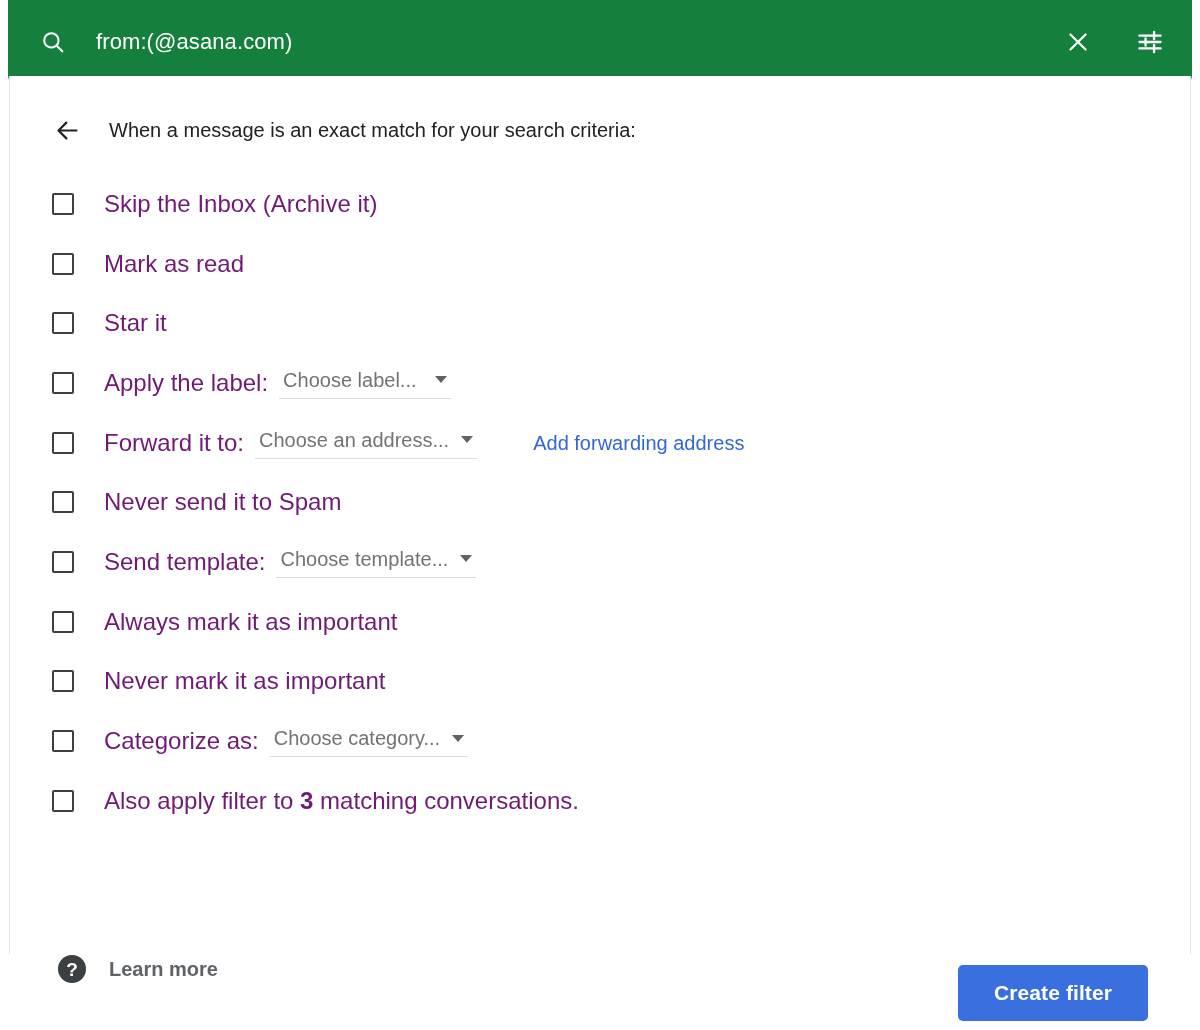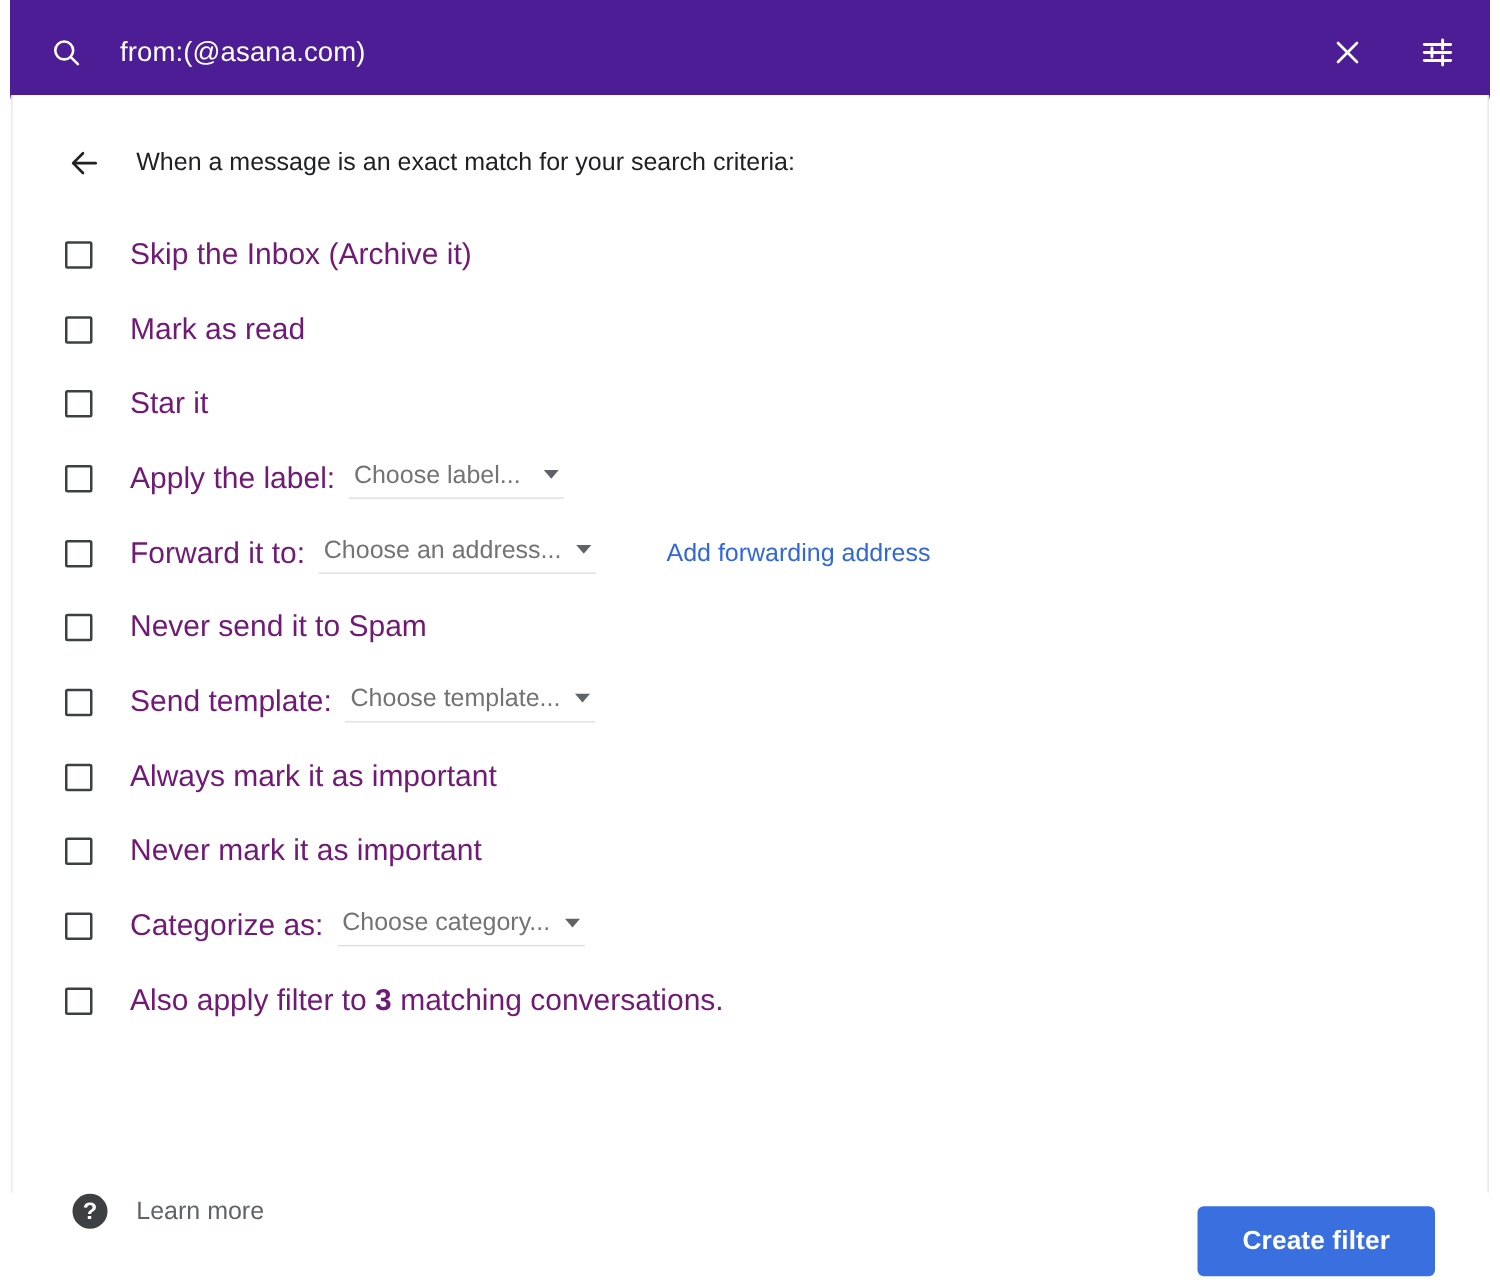--- a/index.html
+++ b/index.html
@@ -20,21 +20,21 @@
     background: #ffffff;
   }
 
   
   .search-bar {
     position: absolute;
     left: 8px;
     top: 0;
     width: 1184px;
     height: 84px;
-    background: #4c1d95;
+    background: #15803d;
     border-radius: 0 0 8px 8px;
     display: flex;
     align-items: center;
     box-sizing: border-box;
     padding: 0 26px 0 30px;
   }
   .search-icon {
     width: 30px;
     height: 30px;
     flex: 0 0 auto;
@@ -216,20 +216,21 @@
     justify-content: center;
     line-height: 1;
     flex: 0 0 auto;
   }
   .learn-text {
     margin-left: 23px;
     font-size: 20px;
     color: #5f6368;
     line-height: 26px;
     white-space: nowrap;
+    font-weight: bold;
   }
   .spacer { flex: 1 1 auto; }
   .create-btn {
     background: #3a6fe0;
     color: #ffffff;
     border: none;
     border-radius: 5px;
     font-family: inherit;
     font-size: 21px;
     font-weight: bold;

